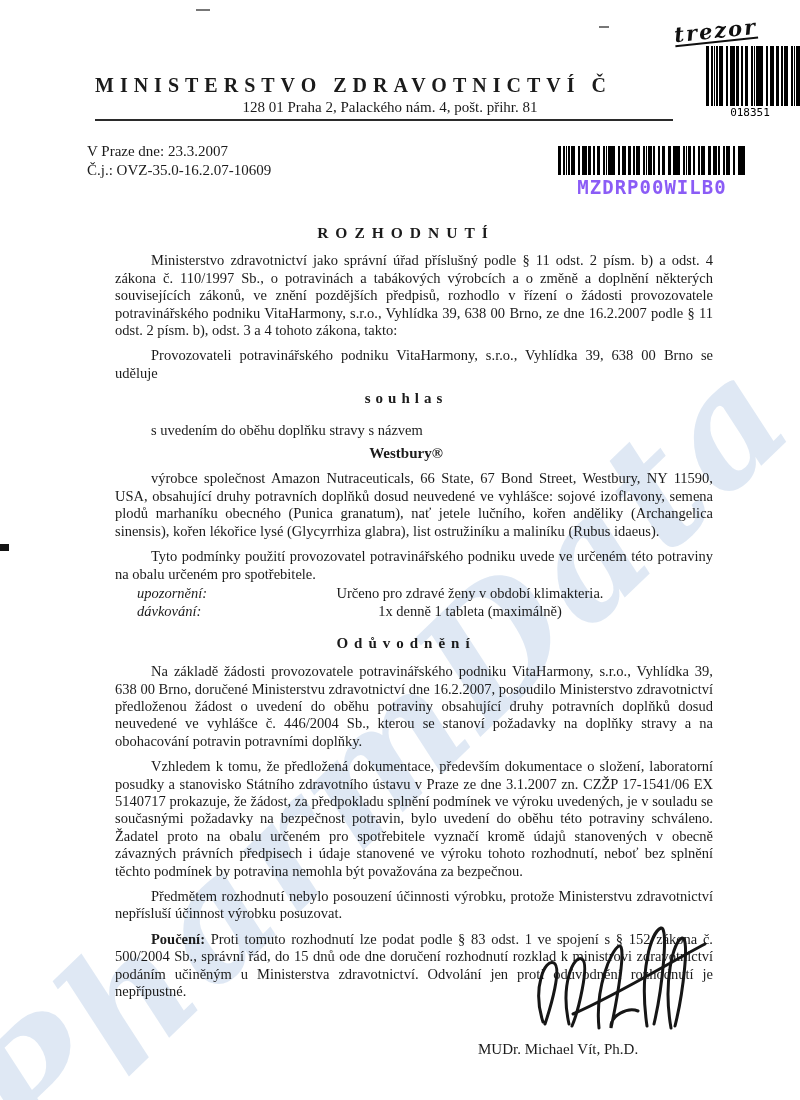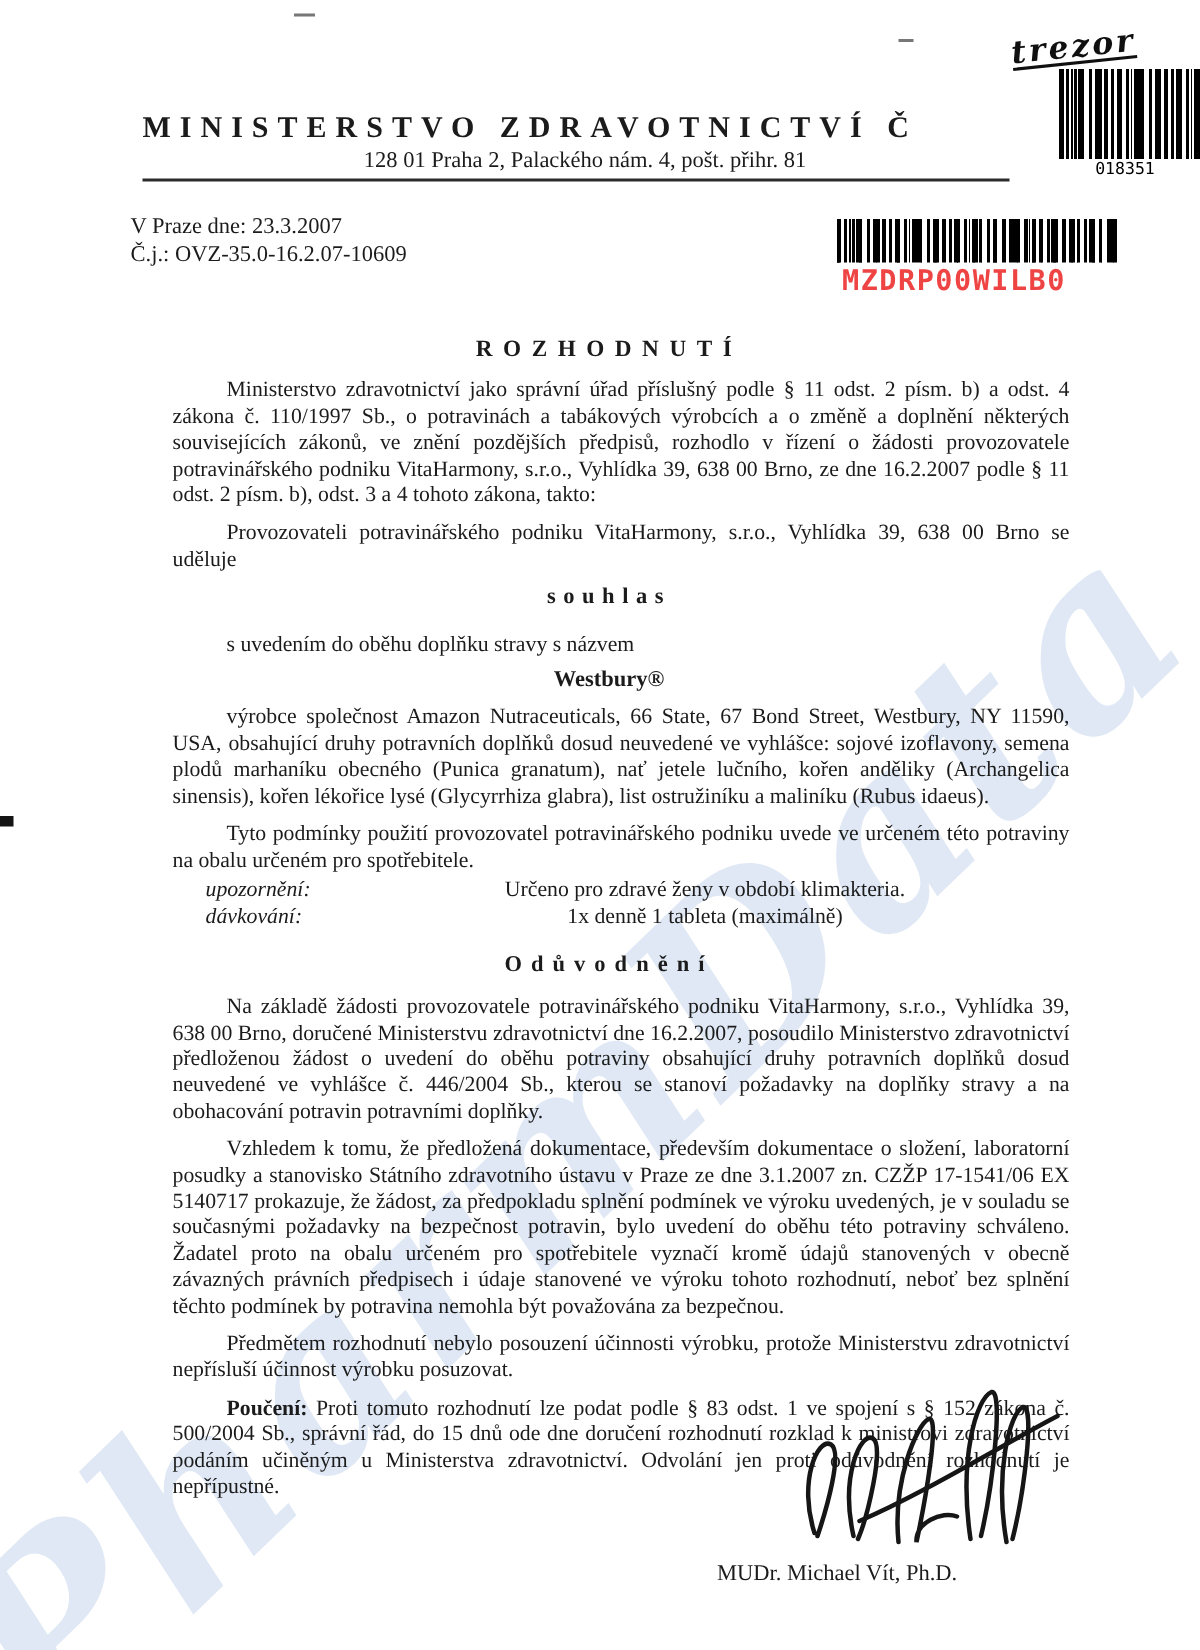--- a/index.html
+++ b/index.html
@@ -42,23 +42,23 @@
       repeating-linear-gradient(90deg,#000 0 1px,transparent 1px 8px),
       repeating-linear-gradient(90deg,#000 0 3px,transparent 3px 13px);
   }
   .bc1{position:absolute;left:706px;top:46px;width:94px;height:60px;z-index:1;}
   .bc1-num{
     position:absolute;left:700px;top:106px;width:100px;text-align:center;
     font-family:"DejaVu Sans Mono",monospace;font-size:11px;z-index:1;color:#000;
   }
   .bc2{position:absolute;left:558px;top:146px;width:188px;height:29px;z-index:1;}
   .bc2-num{
-    position:absolute;left:532px;top:176px;width:208px;text-align:center;
+    position:absolute;left:548px;top:176px;width:208px;text-align:center;
     font-family:"DejaVu Sans Mono",monospace;font-weight:bold;font-size:19px;
-    letter-spacing:1px;z-index:1;color:#ef4444;
+    letter-spacing:1px;z-index:1;color:#8b5cf6;
   }
   
   .meta-left{position:absolute;left:87px;top:142px;font-size:15px;line-height:19px;z-index:1;}
   
   .body{
     position:absolute;left:99px;top:224px;width:614px;z-index:1;
     font-size:14.5px;line-height:17.4px;text-align:justify;
   }
   .h-main{
     text-align:center;font-size:15.5px;font-weight:bold;letter-spacing:7px;

